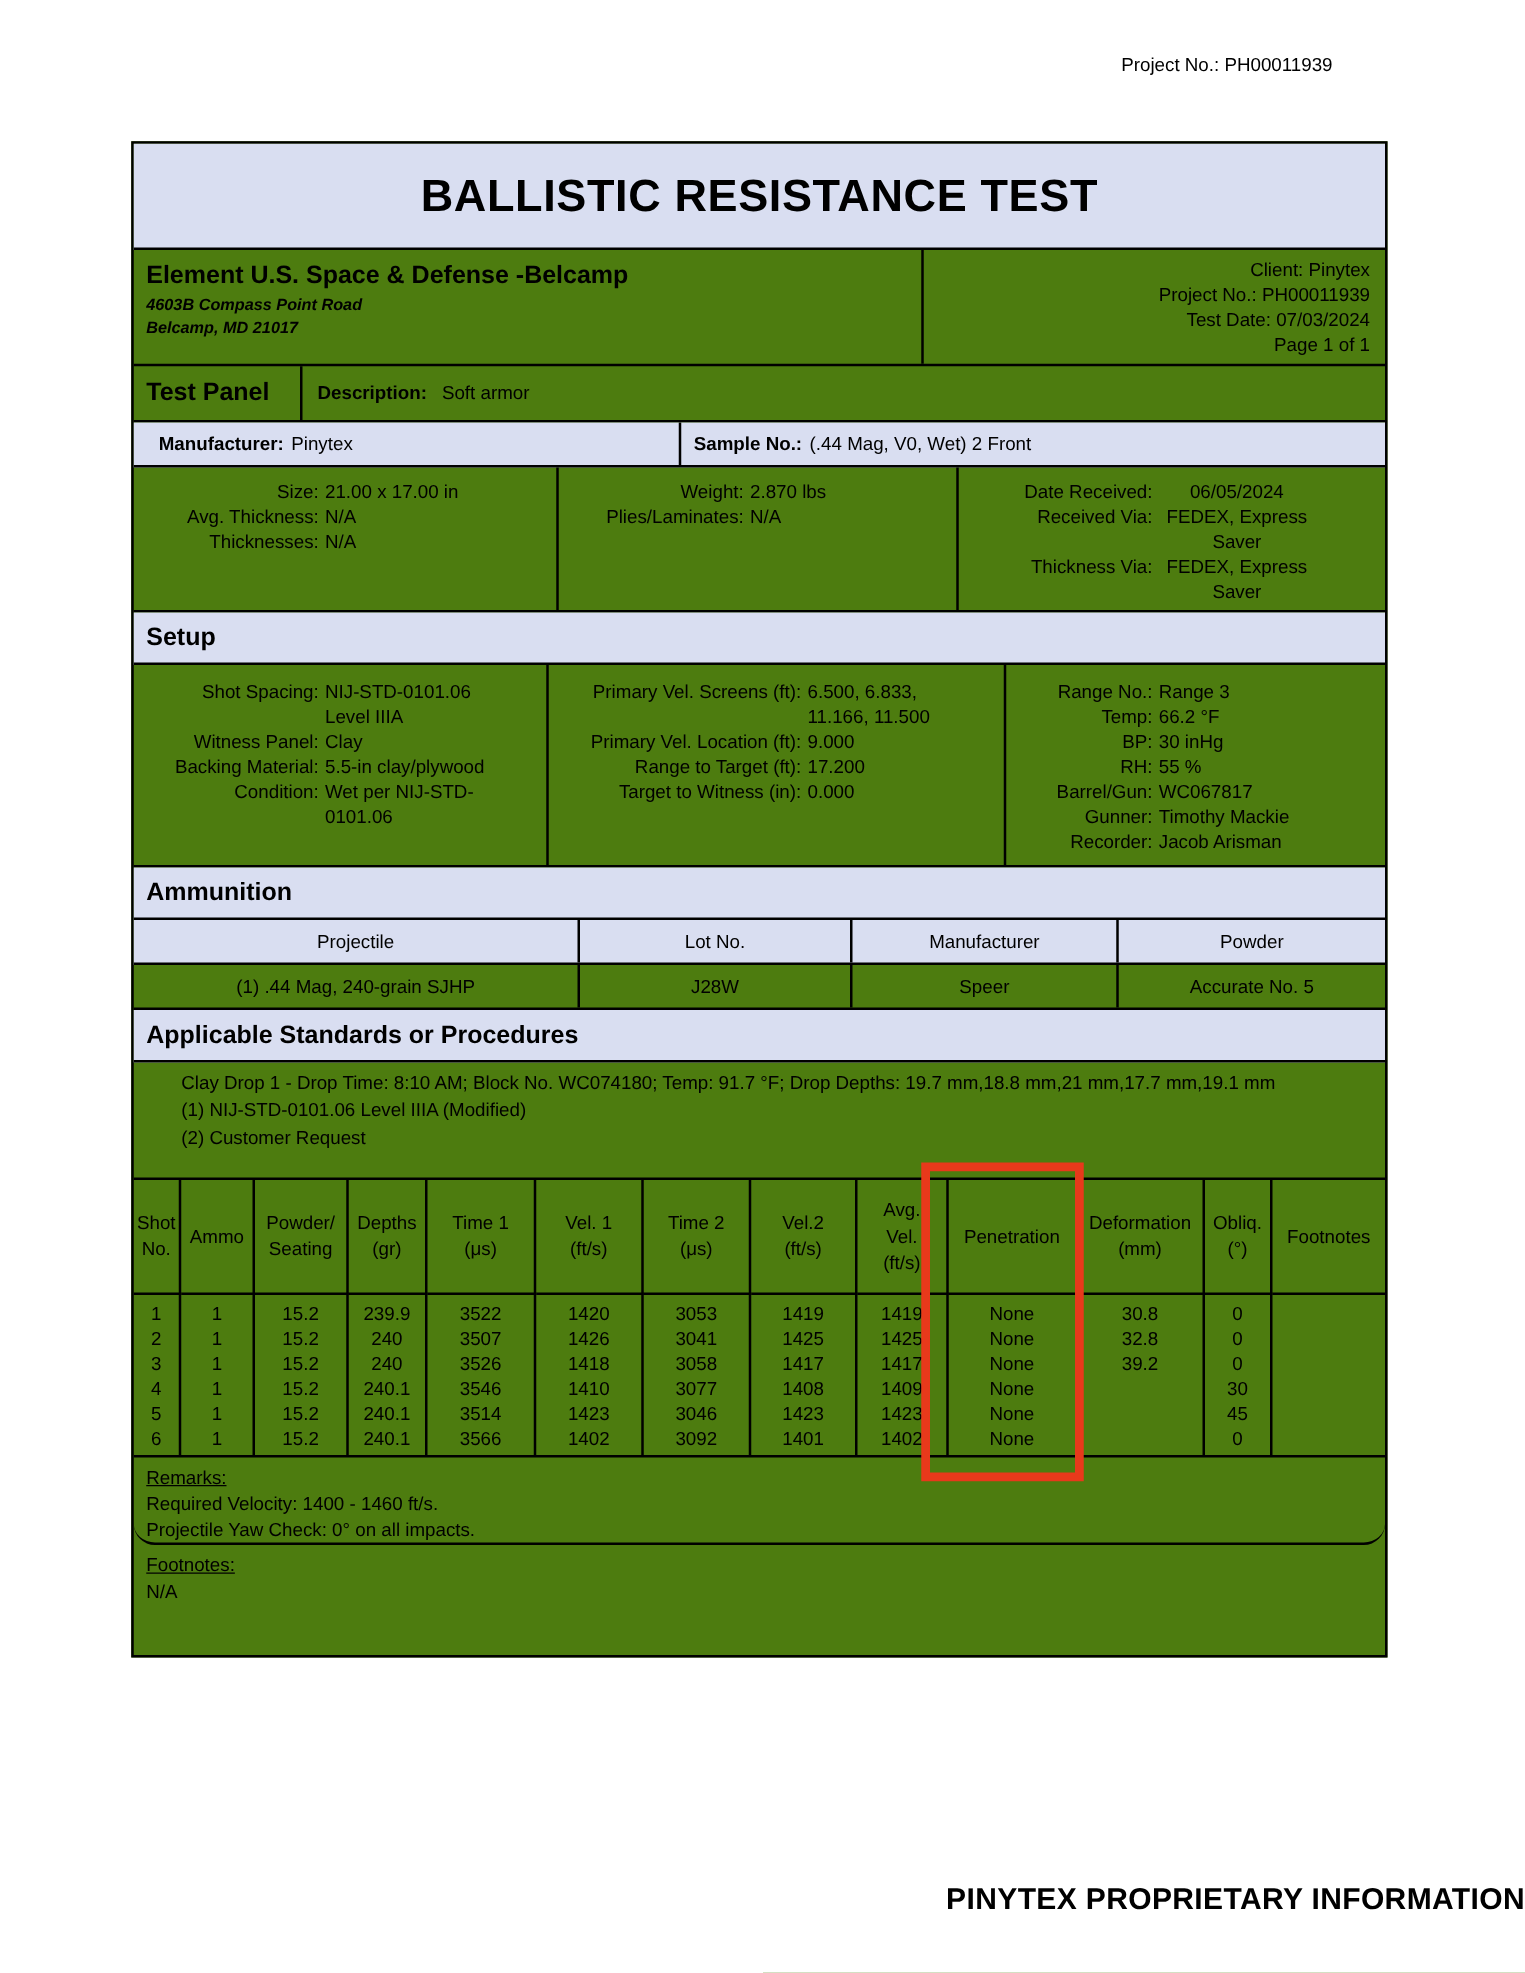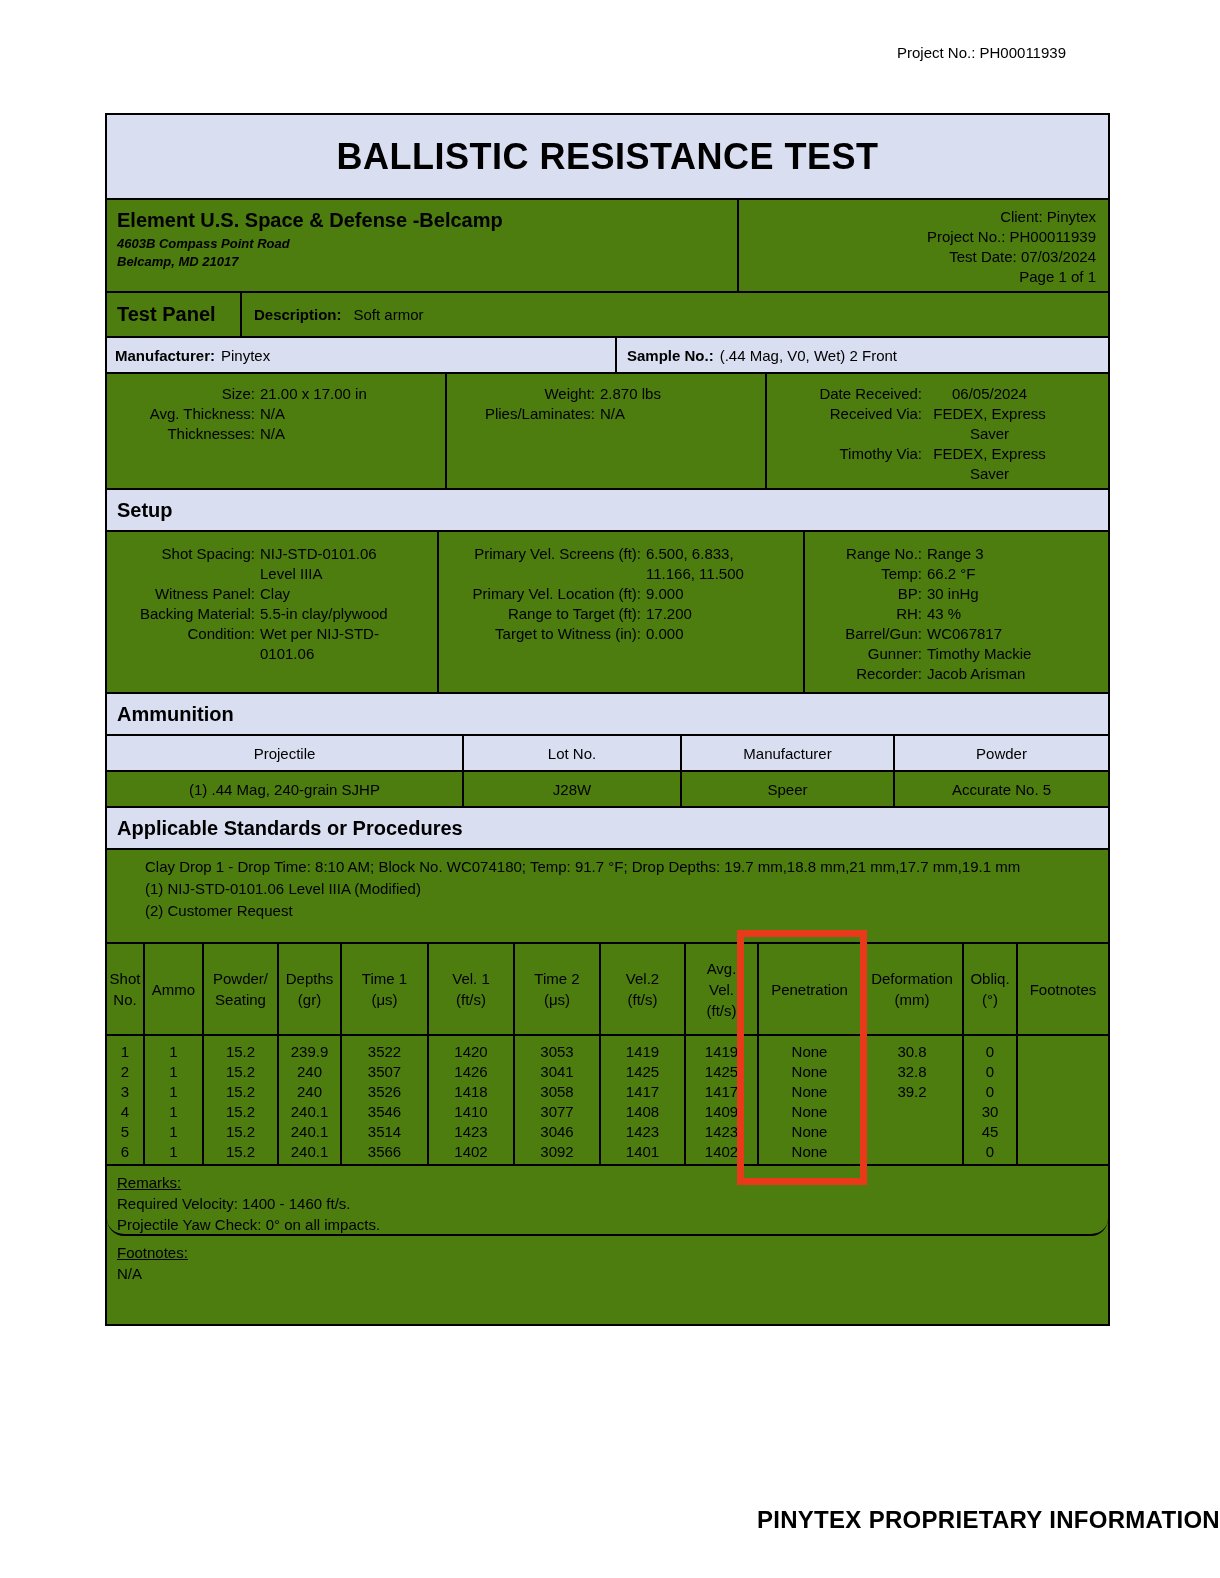--- a/index.html
+++ b/index.html
@@ -27,21 +27,21 @@
   .company-name { font-size:20px; font-weight:bold; margin-bottom:3px; }
   .company-addr { font-size:13px; font-style:italic; font-weight:bold; line-height:18px; }
   .client { flex:1; text-align:right; padding:7px 12px 0 0; line-height:20px; }
 
   .tp-row { height:45px; }
   .tp-label { width:135px; display:flex; align-items:center; padding-left:10px;
     font-size:20px; font-weight:bold; }
   .tp-desc { flex:1; display:flex; align-items:center; padding-left:12px; gap:12px;border-radius:19px; }
 
   .mfr-row { height:36px; }
-  .mfr-cell { width:510px; padding-left:8px; display:flex; align-items:center; gap:6px; }
+  .mfr-cell { width:438px; padding-left:20px; display:flex; align-items:center; gap:6px; }
   .sample-cell { flex:1; padding-left:10px; display:flex; align-items:center; gap:6px; }
 
   .detail-row { height:116px; }
   .d-c1 { width:340px; padding-top:10px; }
   .d-c2 { width:320px; padding-top:10px; }
   .d-c3 { flex:1; padding-top:10px; }
   .kv { display:grid; column-gap:5px; line-height:20px; }
   .kv .lab { text-align:right; }
   .d-c1 .kv { grid-template-columns:148px auto; }
   .d-c2 .kv { grid-template-columns:148px auto; }
@@ -152,21 +152,21 @@
     <div class="d-c3">
       <div class="kv">
         <span class="lab">Date Received:</span>
         <span class="val">06/05/2024</span>
       </div>
       <div class="kv">
         <span class="lab">Received Via:</span>
         <span class="val">FEDEX, Express Saver</span>
       </div>
       <div class="kv">
-        <span class="lab">Timothy Via:</span>
+        <span class="lab">Thickness Via:</span>
         <span class="val">FEDEX, Express Saver</span>
       </div>
     </div>
   </div>
 
   <div class="row sec-h lav">Setup</div>
 
   <div class="row setup-row">
     <div class="s-c1 cell">
       <div class="kv">
@@ -212,21 +212,21 @@
       <div class="kv">
         <span class="lab">Temp:</span>
         <span class="val">66.2 °F</span>
       </div>
       <div class="kv">
         <span class="lab">BP:</span>
         <span class="val">30 inHg</span>
       </div>
       <div class="kv">
         <span class="lab">RH:</span>
-        <span class="val">43 %</span>
+        <span class="val">55 %</span>
       </div>
       <div class="kv">
         <span class="lab">Barrel/Gun:</span>
         <span class="val">WC067817</span>
       </div>
       <div class="kv">
         <span class="lab">Gunner:</span>
         <span class="val">Timothy Mackie</span>
       </div>
       <div class="kv">

